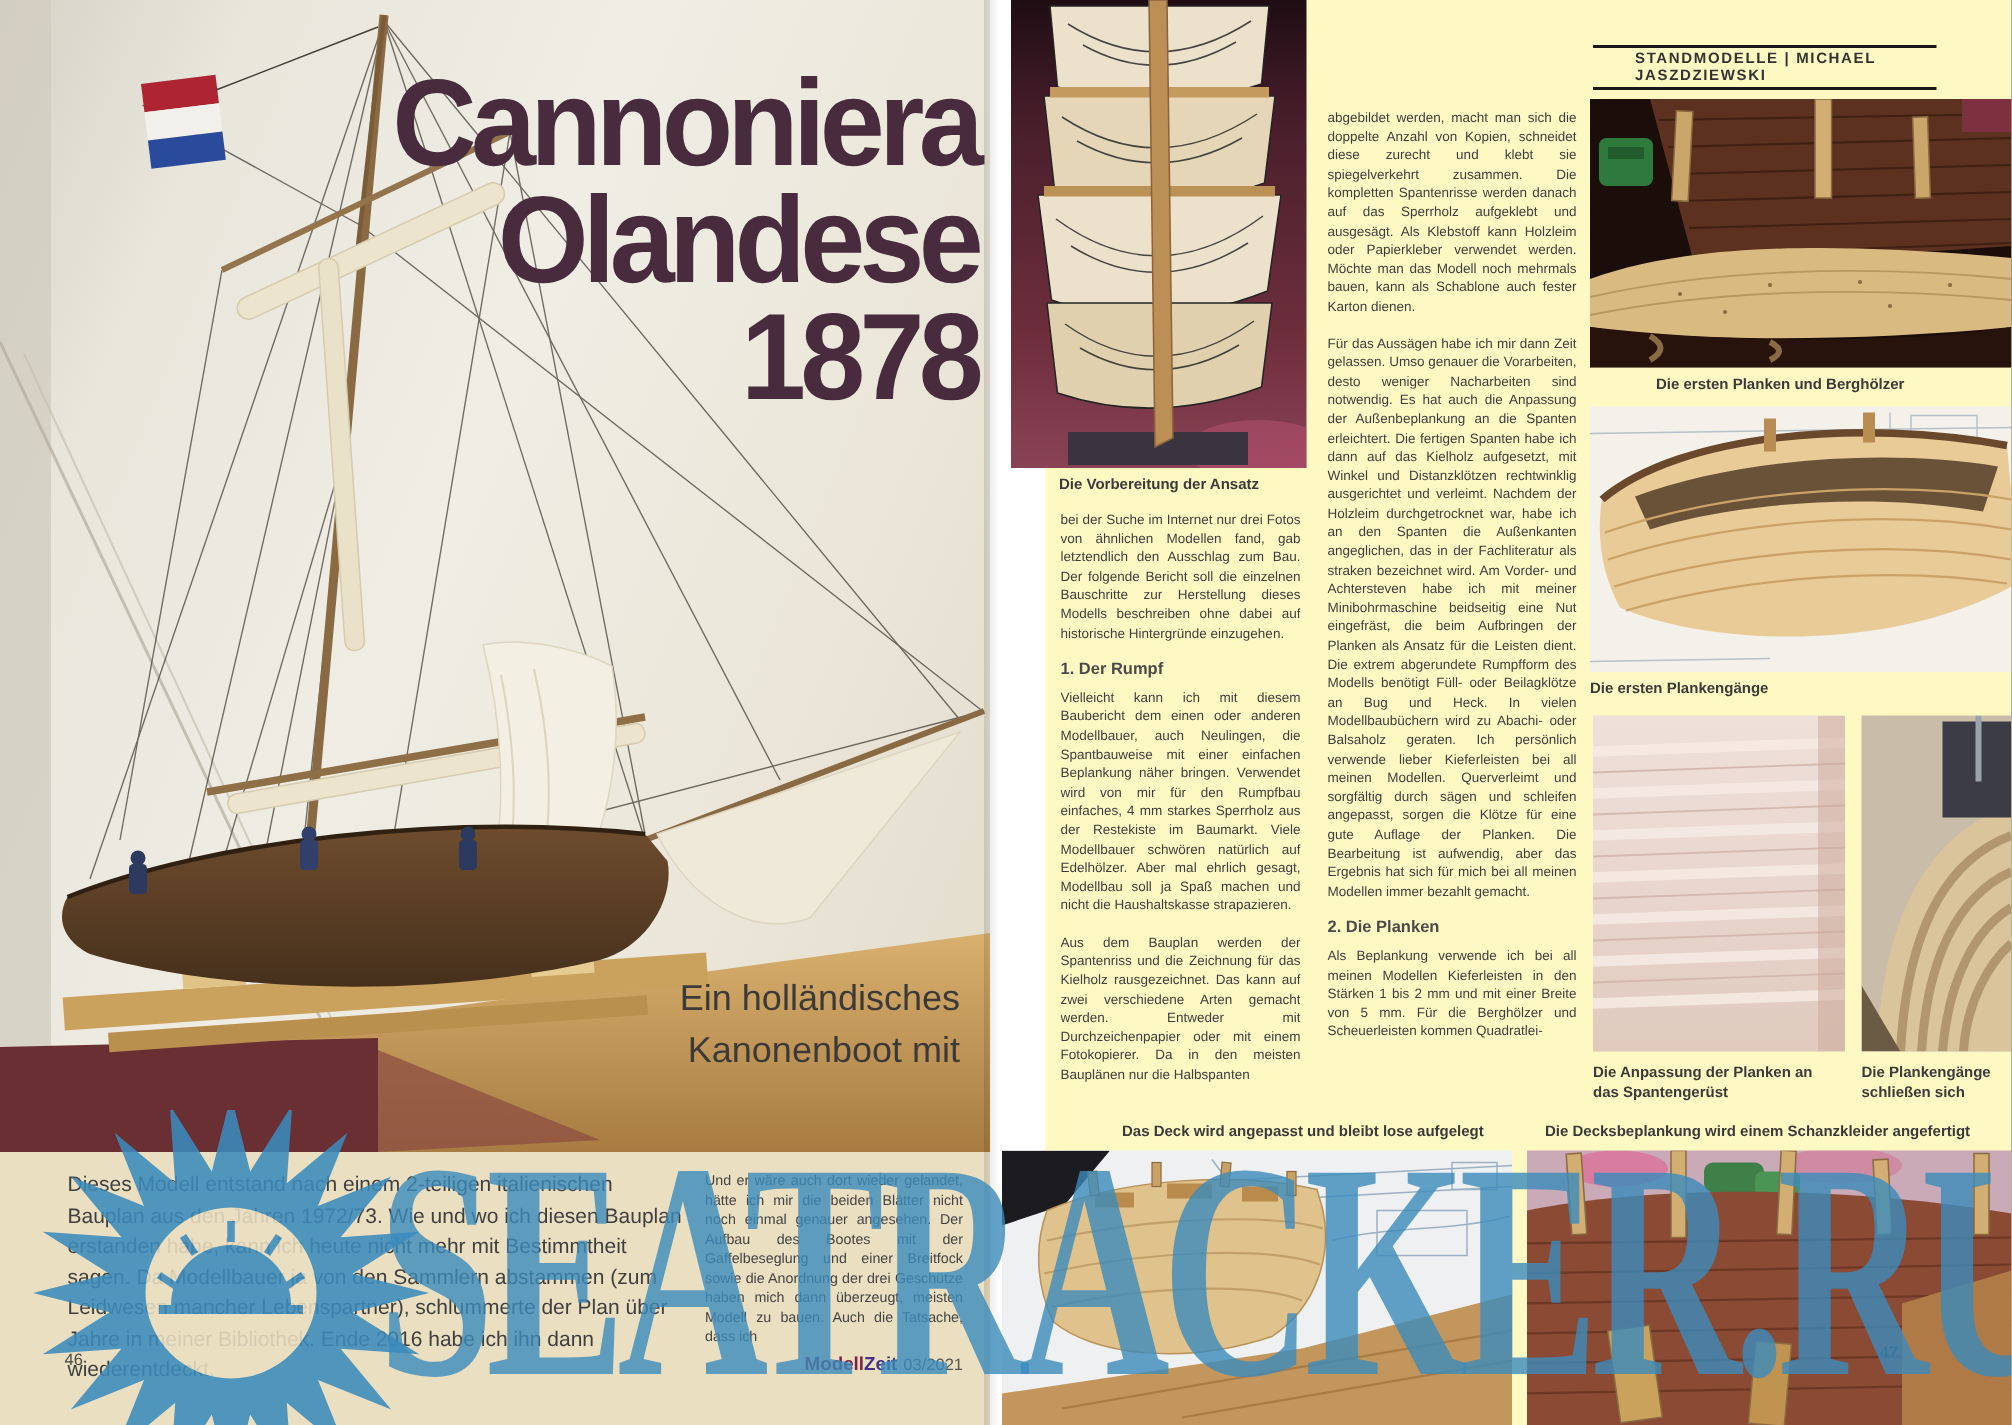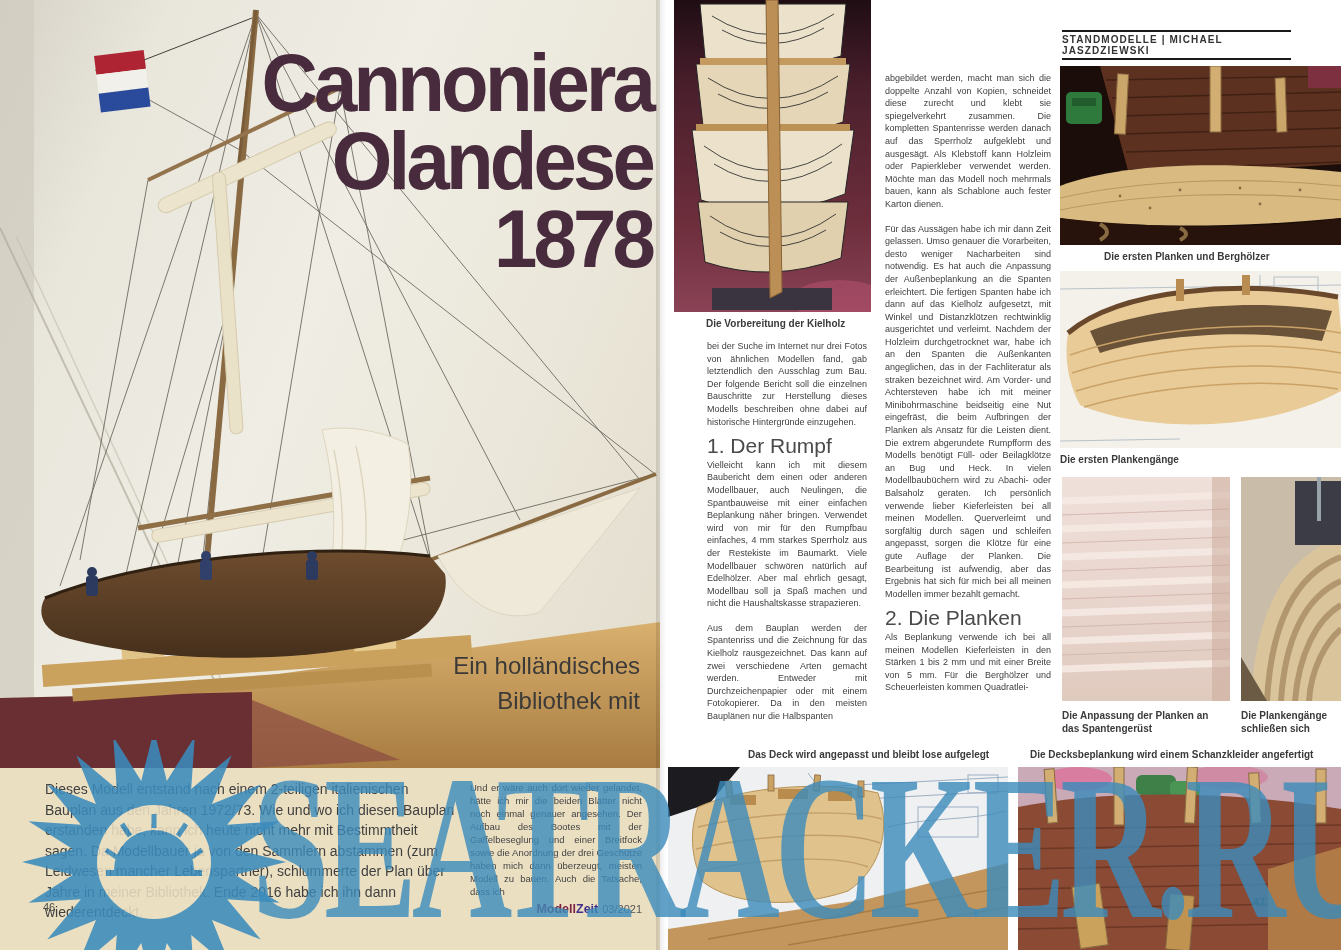--- a/index.html
+++ b/index.html
@@ -1,17 +1,17 @@
 <!DOCTYPE html>
 <html lang="de"><head>
 <meta charset="utf-8">
 <style>
   html,body{margin:0;padding:0;background:#777;}
   .spread{
-    position:relative;width:1341px;height:950px;background:#ffffff;
+    position:relative;width:1341px;height:950px;background:#fef9c3;
     overflow:hidden;font-family:"Liberation Sans",sans-serif;color:#3e3e3e;
   }
   
   .main-photo{position:absolute;left:0;top:0;width:660px;height:768px;
     background:linear-gradient(112deg,#d6d2c6 0%,#e9e6dc 18%,#efede4 45%,#ebe7da 70%,#e2dccc 100%);}
   .lead-strip{position:absolute;left:0;top:768px;width:660px;height:182px;background:#ebdfc2;}
   .title-block{position:absolute;top:44px;right:689px;text-align:right;
     font-weight:bold;font-size:82px;line-height:78px;letter-spacing:-4px;color:#482b3d;
     transform:scaleX(.95);transform-origin:right top;white-space:nowrap;}
   .subtitle-block{position:absolute;top:648px;right:701px;text-align:right;
@@ -26,23 +26,23 @@
   .brand-werft{font-weight:bold;color:#453089;}
   .brand-issue{color:#555;font-size:11px;margin-left:4px;}
   
   .gutter{position:absolute;left:660px;top:0;width:37px;height:950px;background:#fff;}
   .gutter-shade{position:absolute;left:656px;top:0;width:10px;height:950px;
     background:linear-gradient(90deg,rgba(0,0,0,.12),rgba(0,0,0,0));}
   
   .rp-header{position:absolute;left:1062px;top:30px;width:229px;height:26px;
     border-top:2px solid #191919;border-bottom:2px solid #191919;
     display:flex;align-items:center;justify-content:center;}
-  .rp-header span{font-size:10px;letter-spacing:1.1px;color:#333;font-weight:bold;}
+  .rp-header span{font-size:10px;letter-spacing:1.1px;color:#333;font-weight:bold;margin-left:28px;}
   .caption{position:absolute;font-weight:bold;font-size:10px;line-height:13px;color:#3a3a3a;}
-  .section-heading{font-size:21px;color:#4a4a4a;font-weight:normal;margin:10px 0 6px 0;}
+  .section-heading{font-size:11px;color:#4a4a4a;font-weight:bold;margin:10px 0 6px 0;}
   .body-text{font-size:9px;line-height:12.6px;text-align:justify;color:#3e3e3e;hyphens:auto;}
   .col1{position:absolute;left:707px;top:340px;width:160px;height:410px;overflow:hidden;}
   .col2{position:absolute;left:885px;top:72px;width:166px;height:692px;overflow:hidden;}
   .body-text p{margin:0 0 12px 0;}
   .photo{position:absolute;overflow:hidden;}
   .page-num-right{position:absolute;left:1253px;top:896px;font-size:11px;color:#33302c;font-weight:bold;}
   
   .wm-text{position:absolute;left:252px;top:748px;z-index:40;
     font-family:"Liberation Serif",serif;font-weight:bold;font-size:205px;line-height:200px;
     letter-spacing:-8px;color:rgba(59,139,188,.8);transform:scaleX(.68);
@@ -133,21 +133,21 @@
   </div>
 
   <div class="title-block">
     <div>Cannoniera</div>
     <div>Olandese</div>
     <div>1878</div>
   </div>
 
   <div class="subtitle-block">
     <div>Ein holländisches</div>
-    <div>Bibliothek mit</div>
+    <div>Kanonenboot mit</div>
   </div>
 
   <div class="lead-strip"></div>
   <div class="lead-text">Dieses Modell entstand nach einem 2-teiligen italienischen Bauplan aus den Jahren 1972/73. Wie und wo ich diesen Bauplan erstanden habe, kann ich heute nicht mehr mit Bestimmtheit sagen. Da Modellbauer ja von den Sammlern abstammen (zum Leidwesen mancher Lebenspartner), schlummerte der Plan über Jahre in meiner Bibliothek. Ende 2016 habe ich ihn dann wiederentdeckt.</div>
   <div class="cont-text">Und er wäre auch dort wieder gelandet, hätte ich mir die beiden Blätter nicht noch einmal genauer angesehen. Der Aufbau des Bootes mit der Gaffelbeseglung und einer Breitfock sowie die Anordnung der drei Geschütze haben mich dann überzeugt, meisten Modell zu bauen. Auch die Tatsache, dass ich</div>
   <div class="page-num-left">46</div>
   <div class="brand-footer">
     <span class="brand-modell">Modell</span><span class="brand-werft">Zeit</span><span class="brand-issue">03/2021</span>
   </div>
 
@@ -176,21 +176,21 @@
         <path d="M30,146 Q98,196 168,144"></path>
           <path d="M40,164 Q98,200 158,162"></path>
         <path d="M36,216 Q98,260 162,214"></path>
           <path d="M46,232 Q98,262 152,230"></path>
       </g>
       <rect x="26" y="58" width="146" height="7" fill="#c59a5e"></rect>
       <rect x="22" y="124" width="154" height="7" fill="#bb9156"></rect>
       <path d="M92,0 L104,0 L108,292 L96,298 Z" fill="#bb8f55" stroke="#8a6438"></path>
     </svg>
   </div>
-  <div class="caption" style="left:706px;top:317px;width:165px;">Die Vorbereitung der Kielholz</div>
+  <div class="caption" style="left:706px;top:317px;width:165px;">Die Vorbereitung der Ansatz</div>
 
   <div class="col1 body-text">
     <p>bei der Suche im Internet nur drei Fotos von ähnlichen Modellen fand, gab letztendlich den Ausschlag zum Bau. Der folgende Bericht soll die einzelnen Bauschritte zur Herstellung dieses Modells beschreiben ohne dabei auf historische Hintergründe einzugehen.</p>
     <h2 class="section-heading">1. Der Rumpf</h2>
     <p>Vielleicht kann ich mit diesem Baubericht dem einen oder anderen Modellbauer, auch Neulingen, die Spantbauweise mit einer einfachen Beplankung näher bringen. Verwendet wird von mir für den Rumpfbau einfaches, 4 mm starkes Sperrholz aus der Restekiste im Baumarkt. Viele Modellbauer schwören natürlich auf Edelhölzer. Aber mal ehrlich gesagt, Modellbau soll ja Spaß machen und nicht die Haushaltskasse strapazieren.</p>
     <p>Aus dem Bauplan werden der Spantenriss und die Zeichnung für das Kielholz rausgezeichnet. Das kann auf zwei verschiedene Arten gemacht werden. Entweder mit Durchzeichenpapier oder mit einem Fotokopierer. Da in den meisten Bauplänen nur die Halbspanten</p>
   </div>
 
   <div class="col2 body-text">
     <p>abgebildet werden, macht man sich die doppelte Anzahl von Kopien, schneidet diese zurecht und klebt sie spiegelverkehrt zusammen. Die kompletten Spantenrisse werden danach auf das Sperrholz aufgeklebt und ausgesägt. Als Klebstoff kann Holzleim oder Papierkleber verwendet werden. Möchte man das Modell noch mehrmals bauen, kann als Schablone auch fester Karton dienen.</p>

